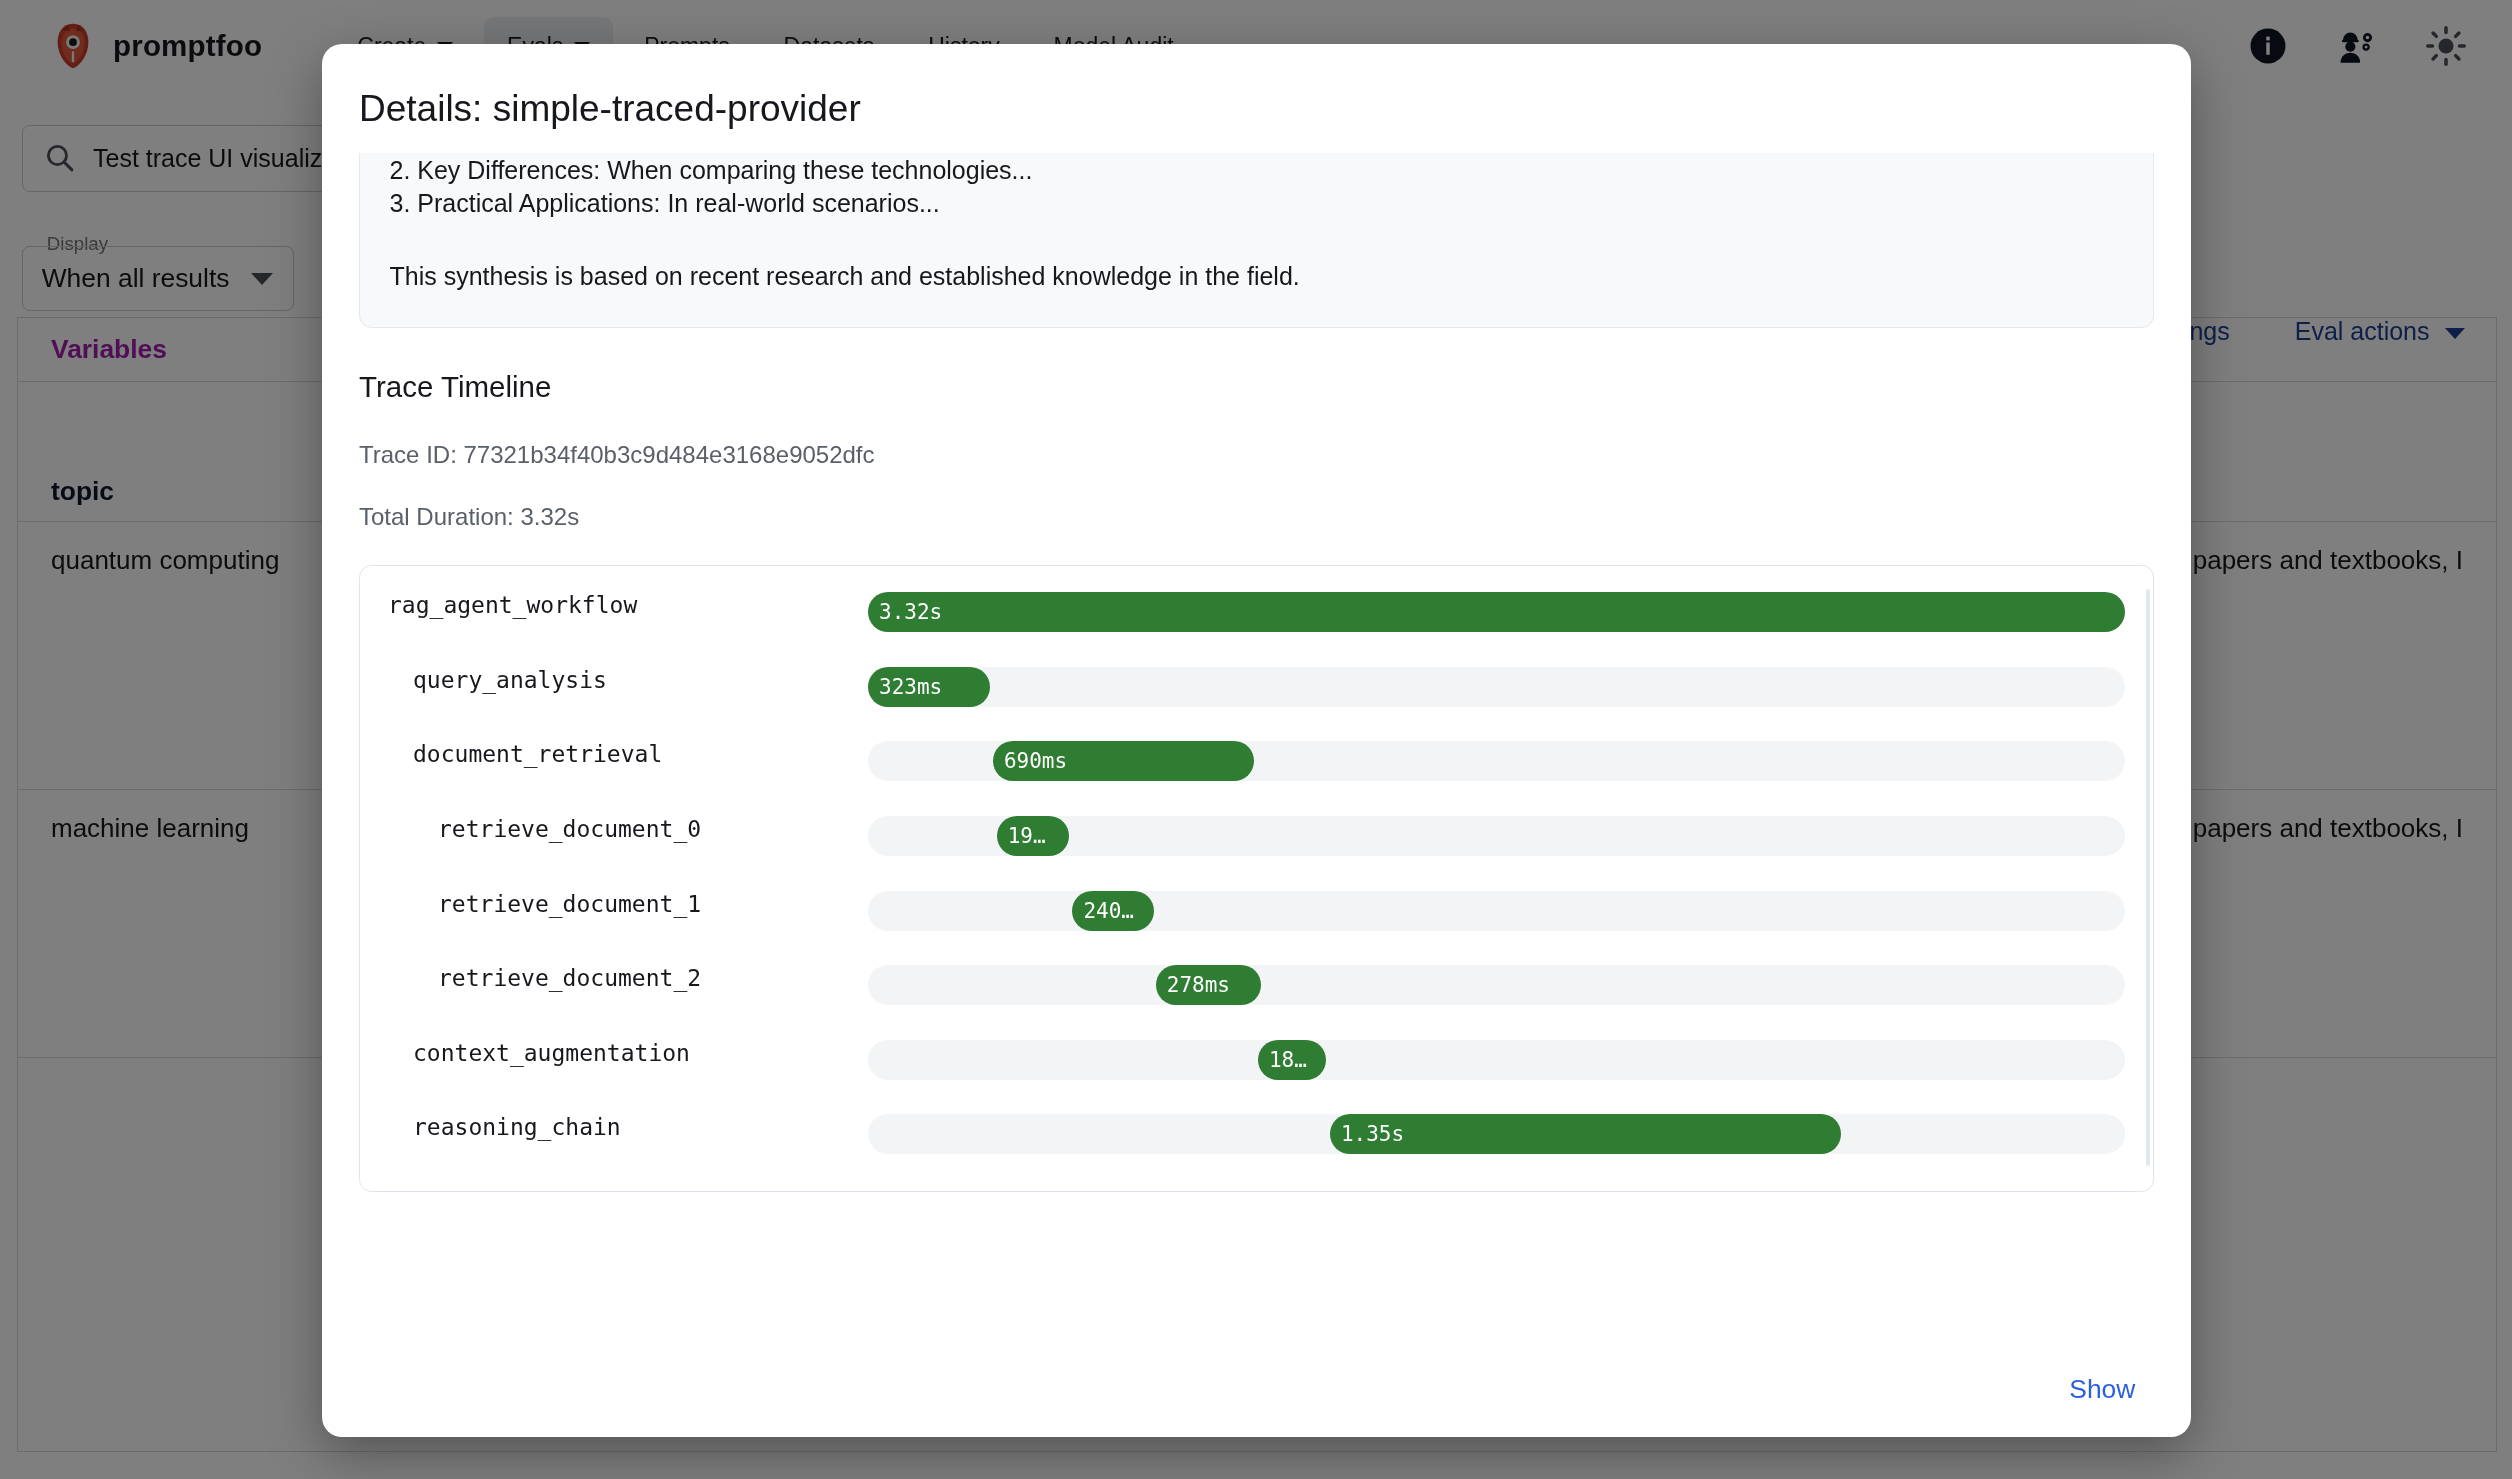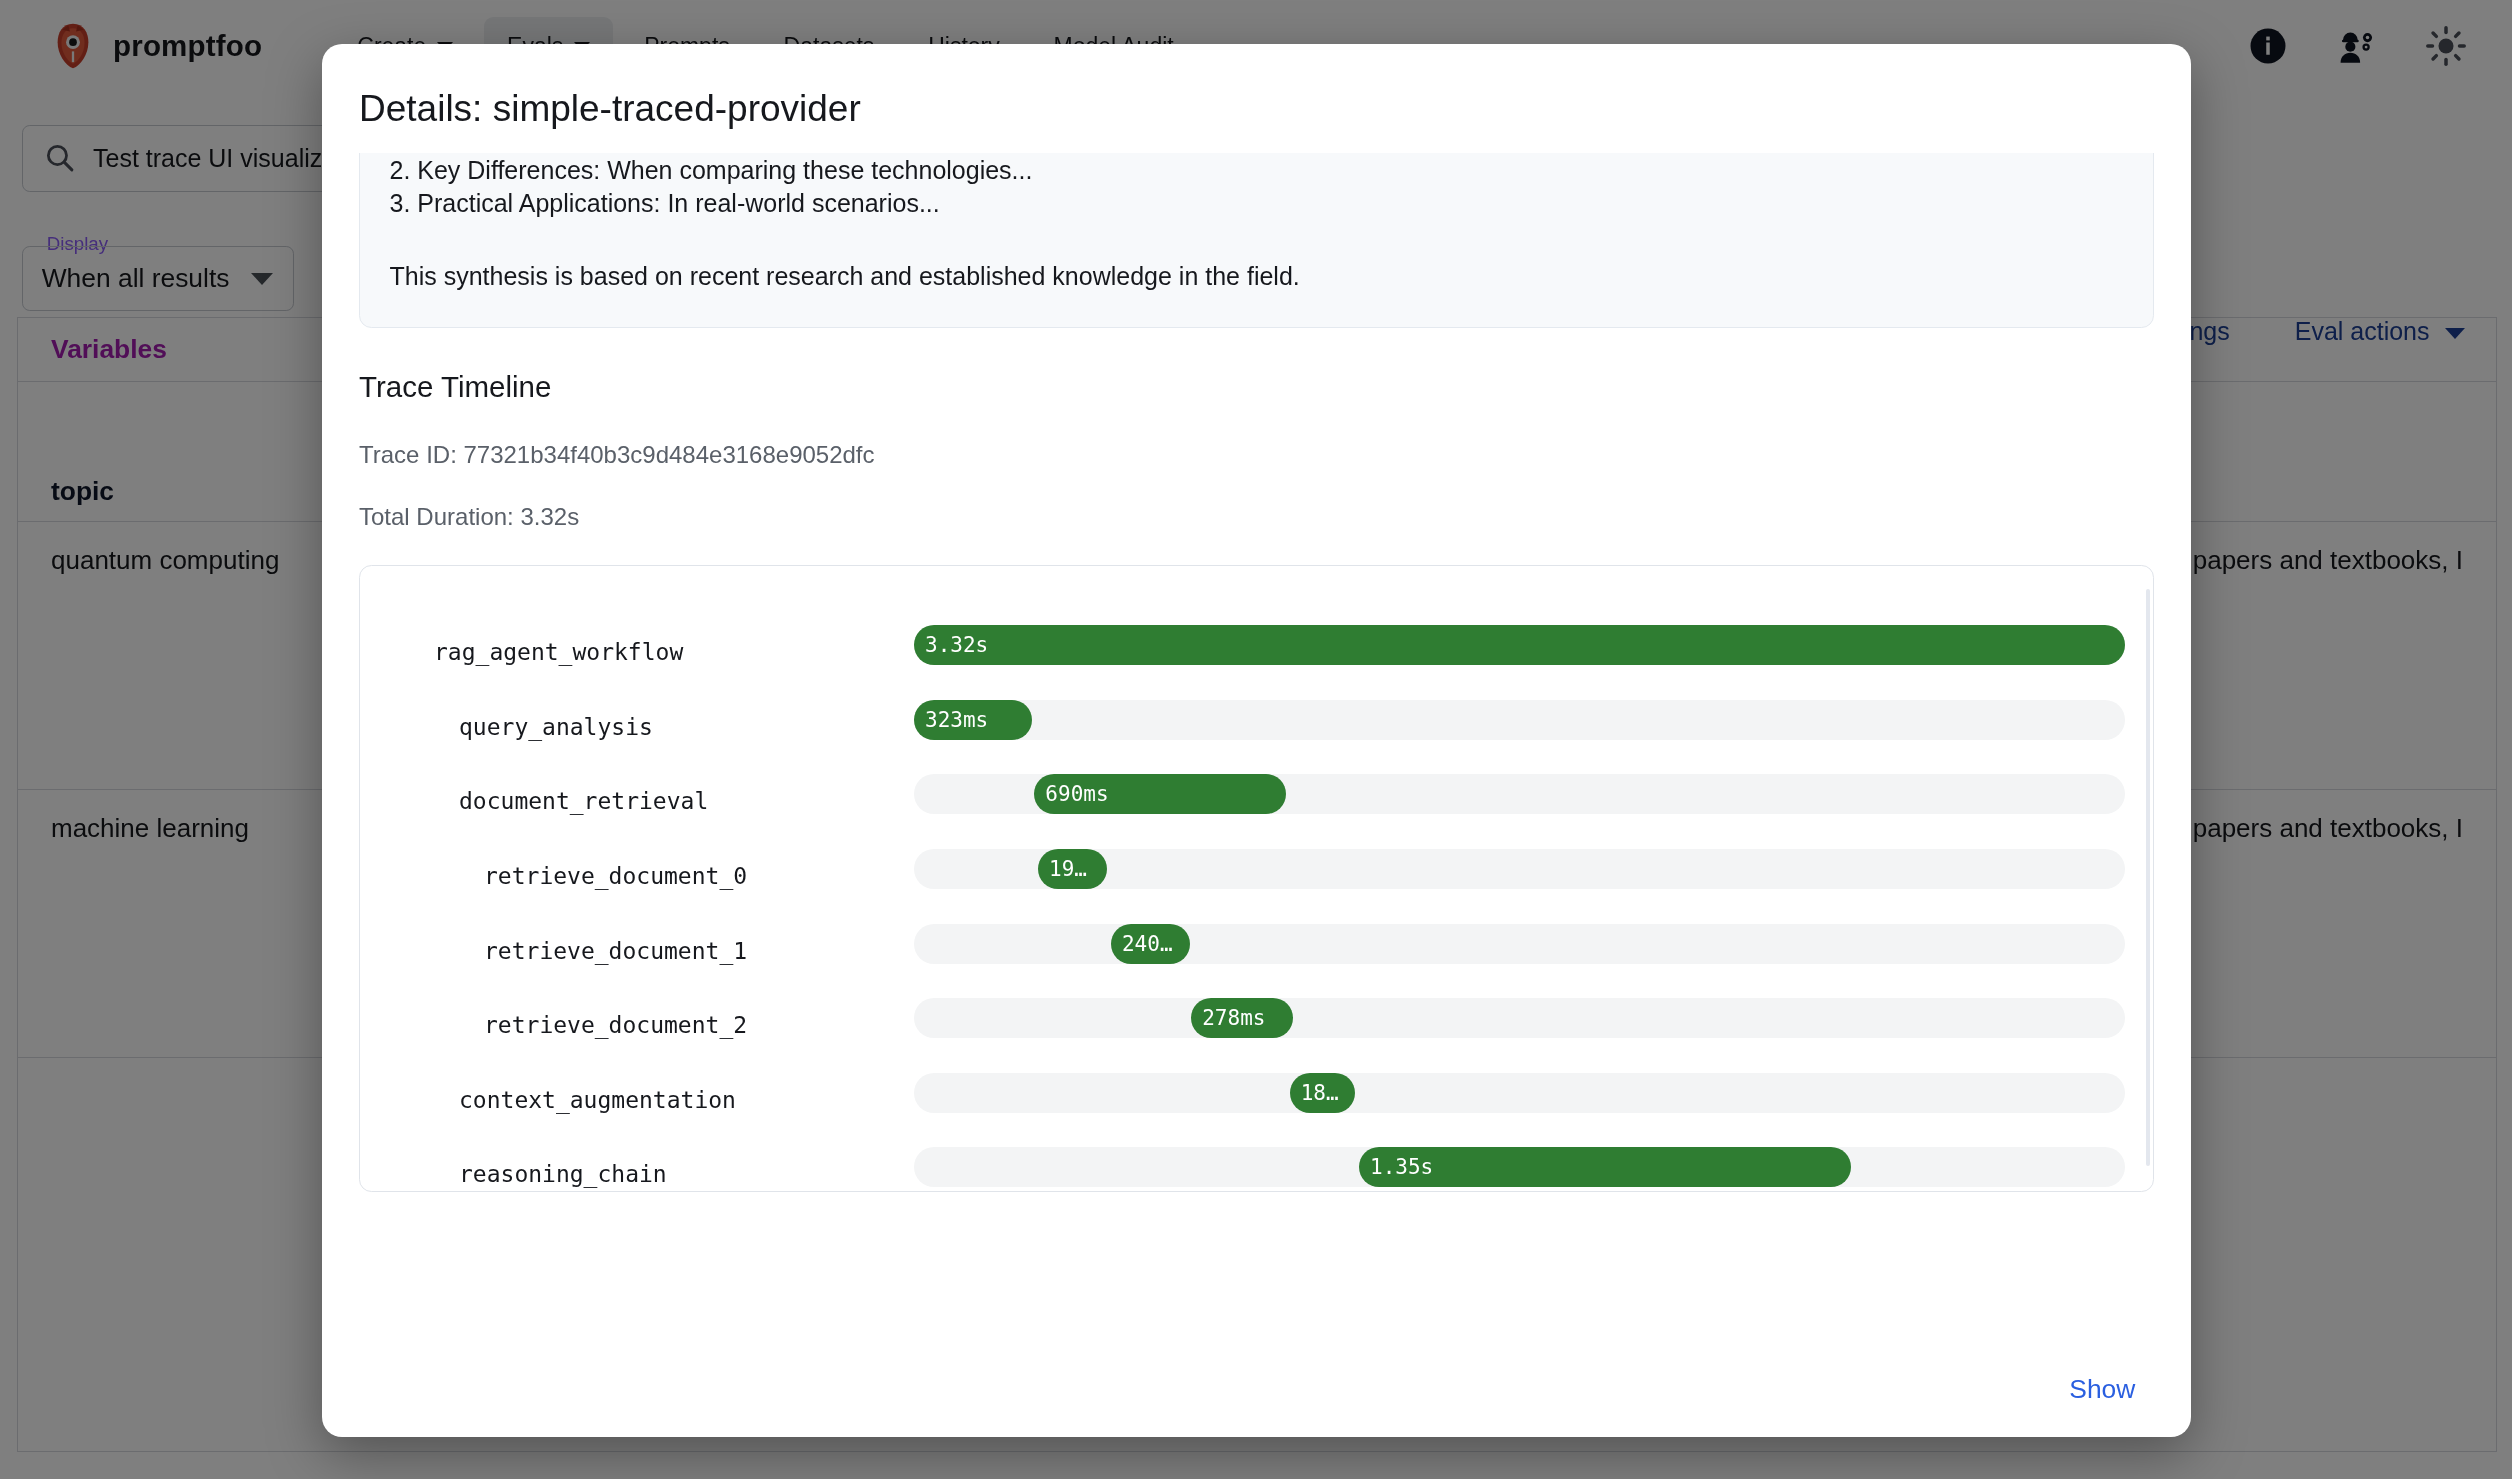--- a/index.html
+++ b/index.html
@@ -52,21 +52,21 @@
   .search-text { font-size: 25px; color: #16181d; white-space: nowrap; overflow: hidden; }
 
   .display-field {
     position: absolute; left: 22px; top: 154px; width: 272px; height: 65px;
     border: 1.6px solid #c6cad1; border-radius: 7.8px;
     display: flex; align-items: center; padding: 0 18.7px;
   }
   .display-label {
     position: absolute; left: 39px; top: 141px;
     background: #ffffff; padding: 0 7.8px;
-    font-size: 18.7px; color: #8b5cf6;
+    font-size: 18.7px; color: #737373;
   }
   .display-value { font-size: 26.4px; color: #16181d; }
   .display-caret {
     position: absolute; right: 20px; width: 0; height: 0;
     border-left: 11px solid transparent; border-right: 11px solid transparent;
     border-top: 12.4px solid #4a5057;
   }
 
   .toolbar-right {
     position: absolute; right: 47px; top: 225px;
@@ -153,21 +153,21 @@
   .section-title { font-size: 29.5px; color: #16181d; margin-bottom: 37px; }
   .meta-line { font-size: 24px; color: #5a6069; margin-bottom: 34px; }
 
   
   .tl-panel {
     border: 1.6px solid #e0e4ea; border-radius: 12.4px;
     padding: 26.4px 28px 26.4px 28px;
     height: 627px; overflow: hidden; position: relative;
   }
   .tl-row {
-    display: flex; align-items: flex-end; height: 73px; margin-bottom: 1.6px; margin-left: 46px;
+    display: flex; align-items: flex-start; height: 73px; margin-bottom: 1.6px;
   }
   .tl-label {
     width: 480px; flex: none;
     font-family: "DejaVu Sans Mono", "Liberation Mono", monospace;
     font-size: 23px; color: #16181d; white-space: nowrap;
   }
   .tl-track {
     position: relative; flex: 1; height: 40px;
     background: #f3f4f5; border-radius: 20px;
   }

